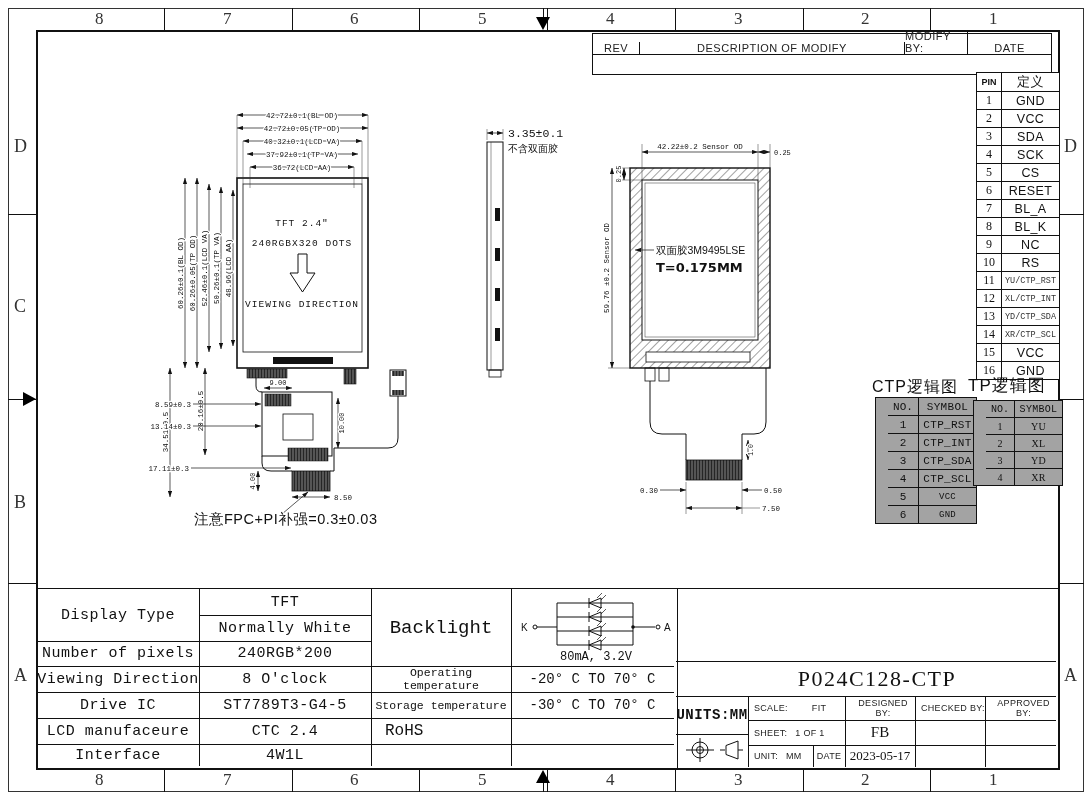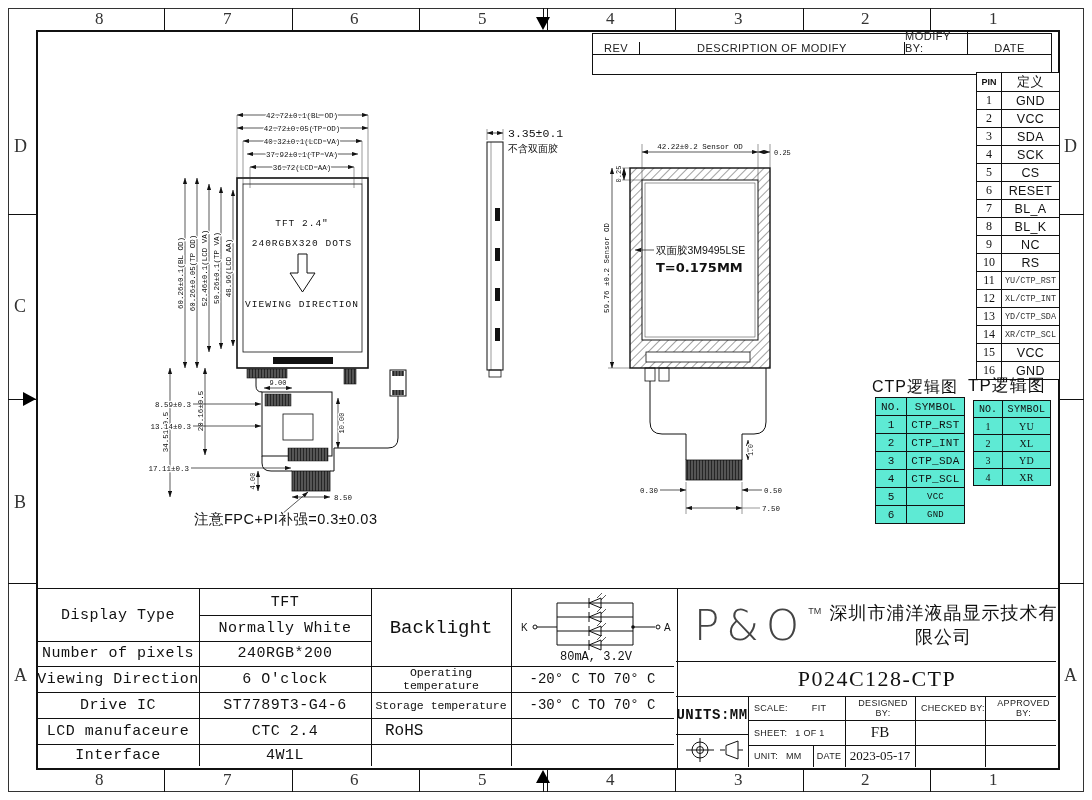--- a/index.html
+++ b/index.html
@@ -34,21 +34,21 @@
   .pt-c1{width:24px;border-right:1px solid #111;display:flex;align-items:center;justify-content:center;
          font-family:"Liberation Serif",serif;font-size:12px;}
   .pt-c2{flex:1;display:flex;align-items:center;justify-content:center;
          font-family:"Liberation Sans",sans-serif;font-size:12.5px;font-weight:500;letter-spacing:.4px;}
   .pt-head .pt-c1{font-family:"Liberation Sans",sans-serif;font-size:9px;font-weight:bold;}
   .pt-head .pt-c2{font-size:13px;font-weight:normal;}
   .pt-small .pt-c2{font-family:"Liberation Mono",monospace;font-size:8.5px;font-weight:normal;letter-spacing:0;color:#333;}
 
   
   .ltitle{position:absolute;font-size:15px;color:#111;font-family:"Liberation Sans",sans-serif;letter-spacing:1px;}
-  .ltable{position:absolute;border:1.3px solid #111;background:#5eead4;}
+  .ltable{position:absolute;border:1.3px solid #111;background:#a3a3a3;padding-left:12px;}
   .lt-row{display:flex;height:17px;}
   .lt-row+.lt-row{border-top:1px solid #111;}
   .lt-c1{width:30px;border-right:1px solid #111;display:flex;align-items:center;justify-content:center;font-size:11px;}
   .lt-c2{flex:1;display:flex;align-items:center;justify-content:center;font-size:11px;letter-spacing:.3px;}
   .lt-small .lt-c2{font-size:9px;}
   .tpt .lt-row{height:16px;}
   .tpt .lt-c1{width:28px;font-family:"Liberation Serif",serif;font-size:10px;}
   .tpt .lt-c2{font-family:"Liberation Serif",serif;font-size:10px;}
   .tpt .lt-head .lt-c1,.tpt .lt-head .lt-c2{font-family:"Liberation Mono",monospace;}
 
@@ -440,23 +440,23 @@
     <div class="hl" style="left:0;top:103px;width:637px"></div>
     <div class="hl" style="left:0;top:129px;width:637px"></div>
     <div class="hl" style="left:0;top:155px;width:637px"></div>
 
     <div class="cell spec-label" style="left:0;top:0;width:162px;height:52px">Display Type</div>
     <div class="cell spec-val" style="left:162px;top:0;width:172px;height:26px">TFT</div>
     <div class="cell spec-val" style="left:162px;top:26px;width:172px;height:26px">Normally White</div>
     <div class="cell spec-label" style="left:0;top:52px;width:162px;height:25px">Number of pixels</div>
     <div class="cell spec-val" style="left:162px;top:52px;width:172px;height:25px">240RGB*200</div>
     <div class="cell spec-label" style="left:0;top:77px;width:162px;height:26px">Viewing Direction</div>
-    <div class="cell spec-val" style="left:162px;top:77px;width:172px;height:26px">6 O'clock</div>
+    <div class="cell spec-val" style="left:162px;top:77px;width:172px;height:26px">8 O'clock</div>
     <div class="cell spec-label" style="left:0;top:103px;width:162px;height:26px">Drive IC</div>
-    <div class="cell spec-val" style="left:162px;top:103px;width:172px;height:26px">ST7789T3-G4-6</div>
+    <div class="cell spec-val" style="left:162px;top:103px;width:172px;height:26px">ST7789T3-G4-5</div>
     <div class="cell spec-label" style="left:0;top:129px;width:162px;height:26px">LCD manufaceure</div>
     <div class="cell spec-val" style="left:162px;top:129px;width:172px;height:26px">CTC 2.4</div>
     <div class="cell spec-label" style="left:0;top:155px;width:162px;height:22px">Interface</div>
     <div class="cell spec-val" style="left:162px;top:155px;width:172px;height:22px">4W1L</div>
 
     <div class="cell" style="left:334px;top:0;width:140px;height:77px;font-size:19px">Backlight</div>
     <div class="cell spec-small" style="left:334px;top:77px;width:140px;height:26px">Operating temperature</div>
     <div class="cell" style="left:474px;top:77px;width:163px;height:26px;font-size:14px">-20° C TO 70° C</div>
     <div class="cell spec-small" style="left:334px;top:103px;width:140px;height:26px">Storage temperature</div>
     <div class="cell" style="left:474px;top:103px;width:163px;height:26px;font-size:14px">-30° C TO 70° C</div>
@@ -503,25 +503,20 @@
     <div class="hl" style="left:0;top:107px;width:380px"></div>
     <div class="vl" style="left:72px;top:107px;height:71px"></div>
     <div class="hl" style="left:72px;top:131px;width:308px"></div>
     <div class="hl" style="left:72px;top:156px;width:308px"></div>
     <div class="hl" style="left:0;top:145px;width:72px"></div>
     <div class="vl" style="left:169px;top:107px;height:71px"></div>
     <div class="vl" style="left:239px;top:107px;height:71px"></div>
     <div class="vl" style="left:309px;top:107px;height:71px"></div>
     <div class="vl" style="left:137px;top:156px;height:22px"></div>
 
-    <div class="cell" style="left:0;top:0;width:382px;height:72px;justify-content:flex-start;padding-left:18px;box-sizing:border-box">
-      <span class="logo-p">P&amp;O</span>
-      <span class="logo-tm" style="position:relative;top:-14px;left:2px">TM</span>
-      <span class="company" style="margin-left:10px">深圳市浦洋液晶显示技术有限公司</span>
-    </div>
     <div class="cell partnum" style="left:10px;top:72px;width:382px;height:35px">P024C128-CTP</div>
     <div class="cell" style="left:0;top:107px;width:72px;height:38px;font-size:14px;font-weight:bold;letter-spacing:.5px">UNITS:MM</div>
 
     <svg style="position:absolute;left:0;top:145px" width="72" height="33" viewBox="0 0 72 33">
       <g stroke="#111" stroke-width="1" fill="none">
         <circle cx="24" cy="16" r="8"></circle>
         <circle cx="24" cy="16" r="3.5"></circle>
         <line x1="10" y1="16" x2="38" y2="16"></line>
         <line x1="24" y1="4" x2="24" y2="28"></line>
         <path d="M 44,16 L 49,16"></path>

